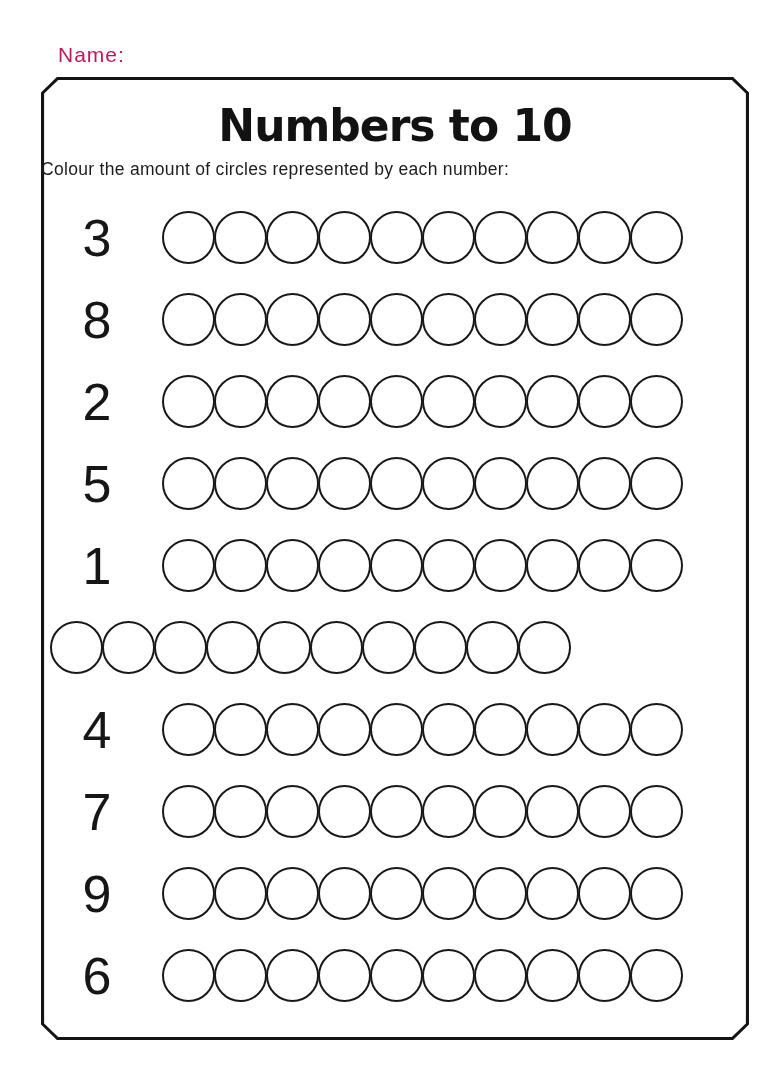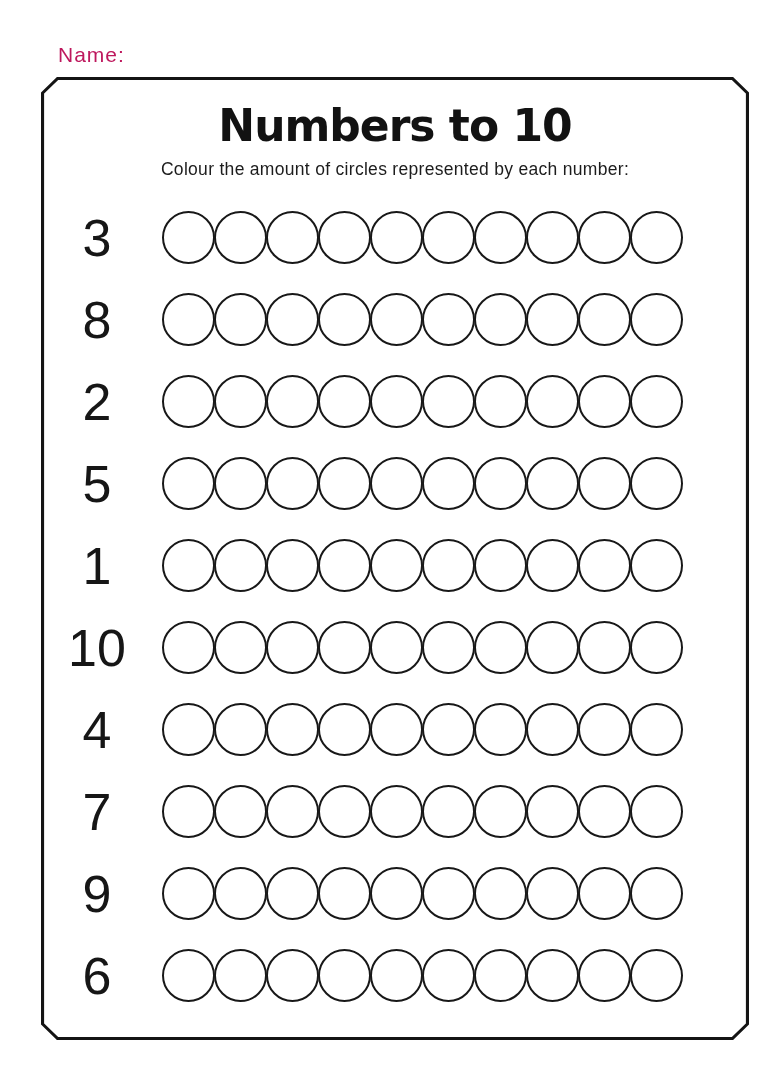--- a/index.html
+++ b/index.html
@@ -47,21 +47,21 @@
     text-align: center;
     font-family: "DejaVu Sans", sans-serif;
     font-weight: 800;
     font-size: 44px;
     line-height: 1.15;
     letter-spacing: -1px;
     color: #121212;
   }
   .instruction {
     margin-top: 7px;
-    text-align: center;
+    text-align: left;
     font-size: 17.5px;
     letter-spacing: 0.3px;
     color: #1c1c1c;
   }
   .rows {
     margin-top: 17px;
   }
   .row {
     height: 82px;
     display: flex;
@@ -174,21 +174,20 @@
             <div class="circle"></div>
             <div class="circle"></div>
             <div class="circle"></div>
             <div class="circle"></div>
             <div class="circle"></div>
             <div class="circle"></div>
             <div class="circle"></div>
           </div>
         </div>
         <div class="row">
-          <div class="row-number">10</div>
           <div class="circles">
             <div class="circle"></div>
             <div class="circle"></div>
             <div class="circle"></div>
             <div class="circle"></div>
             <div class="circle"></div>
             <div class="circle"></div>
             <div class="circle"></div>
             <div class="circle"></div>
             <div class="circle"></div>

